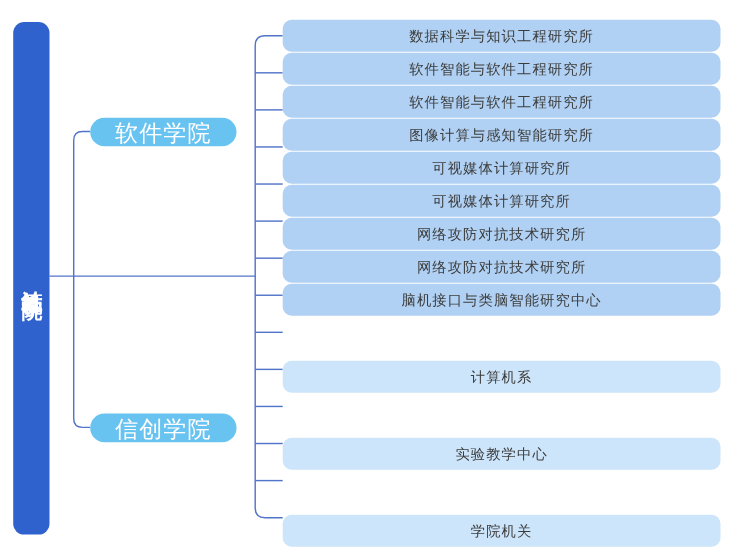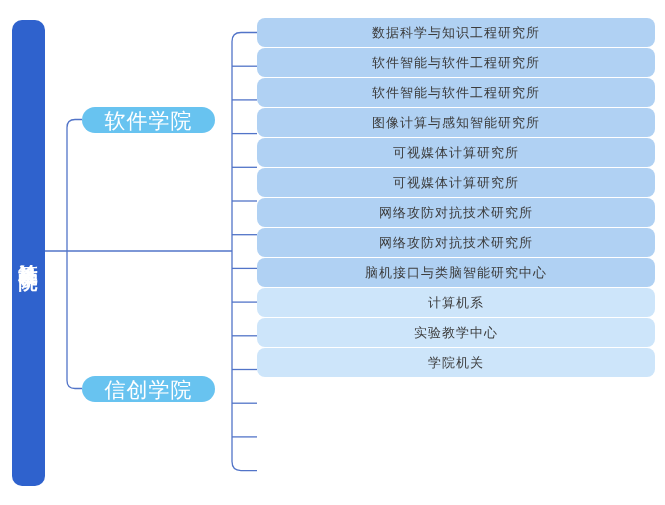--- a/index.html
+++ b/index.html
@@ -77,21 +77,21 @@
     height: 29px;
     border-radius: 8px;
     display: flex;
     align-items: center;
     justify-content: center;
     font-size: 13px;
     color: var(--leaf_text, #3c3c3c);
     letter-spacing: 1px;
   }
   .leaf.primary   { background: var(--leaf_primary, #b0d1f3); }
-  .leaf.secondary { background: var(--leaf_secondary, #cde5fa); }
+  .leaf.secondary { background: var(--leaf_secondary, #cde5fa); margin-top: 40px; }
 </style>
 </head>
 <body>
 
 <div class="canvas">
 
   <svg class="connectors" viewBox="0 0 665 505">
 
     <path d="M45 251 H232"></path>
 

